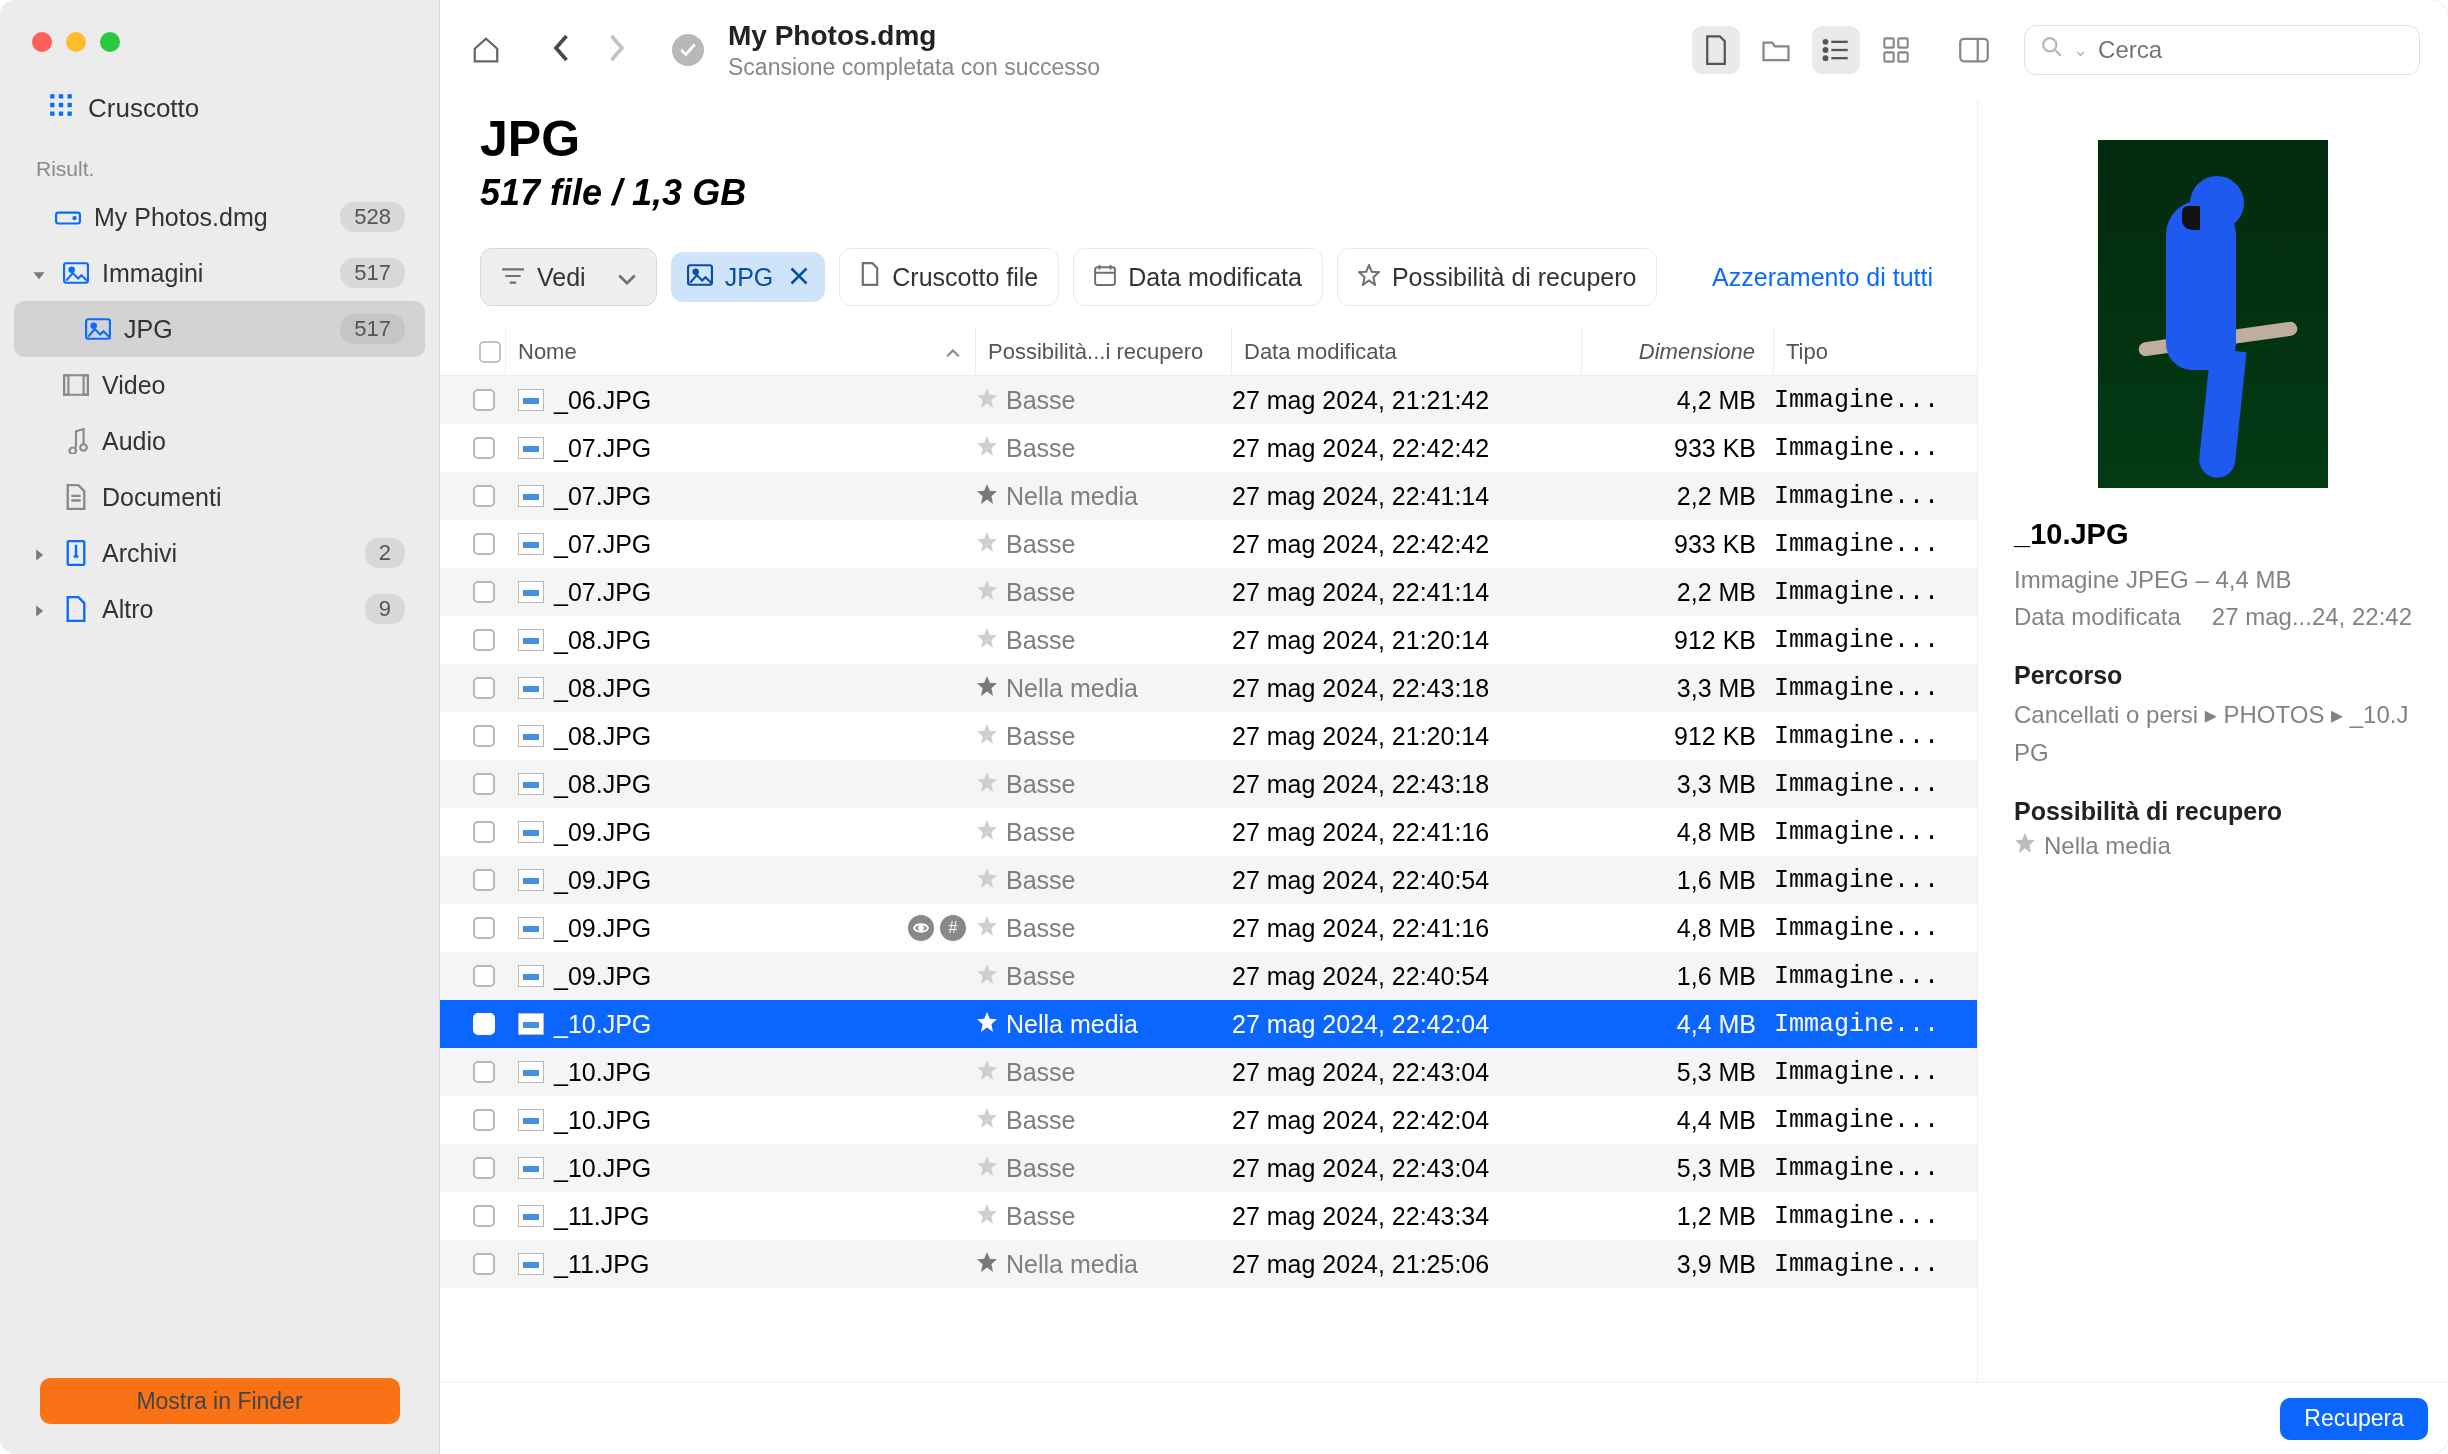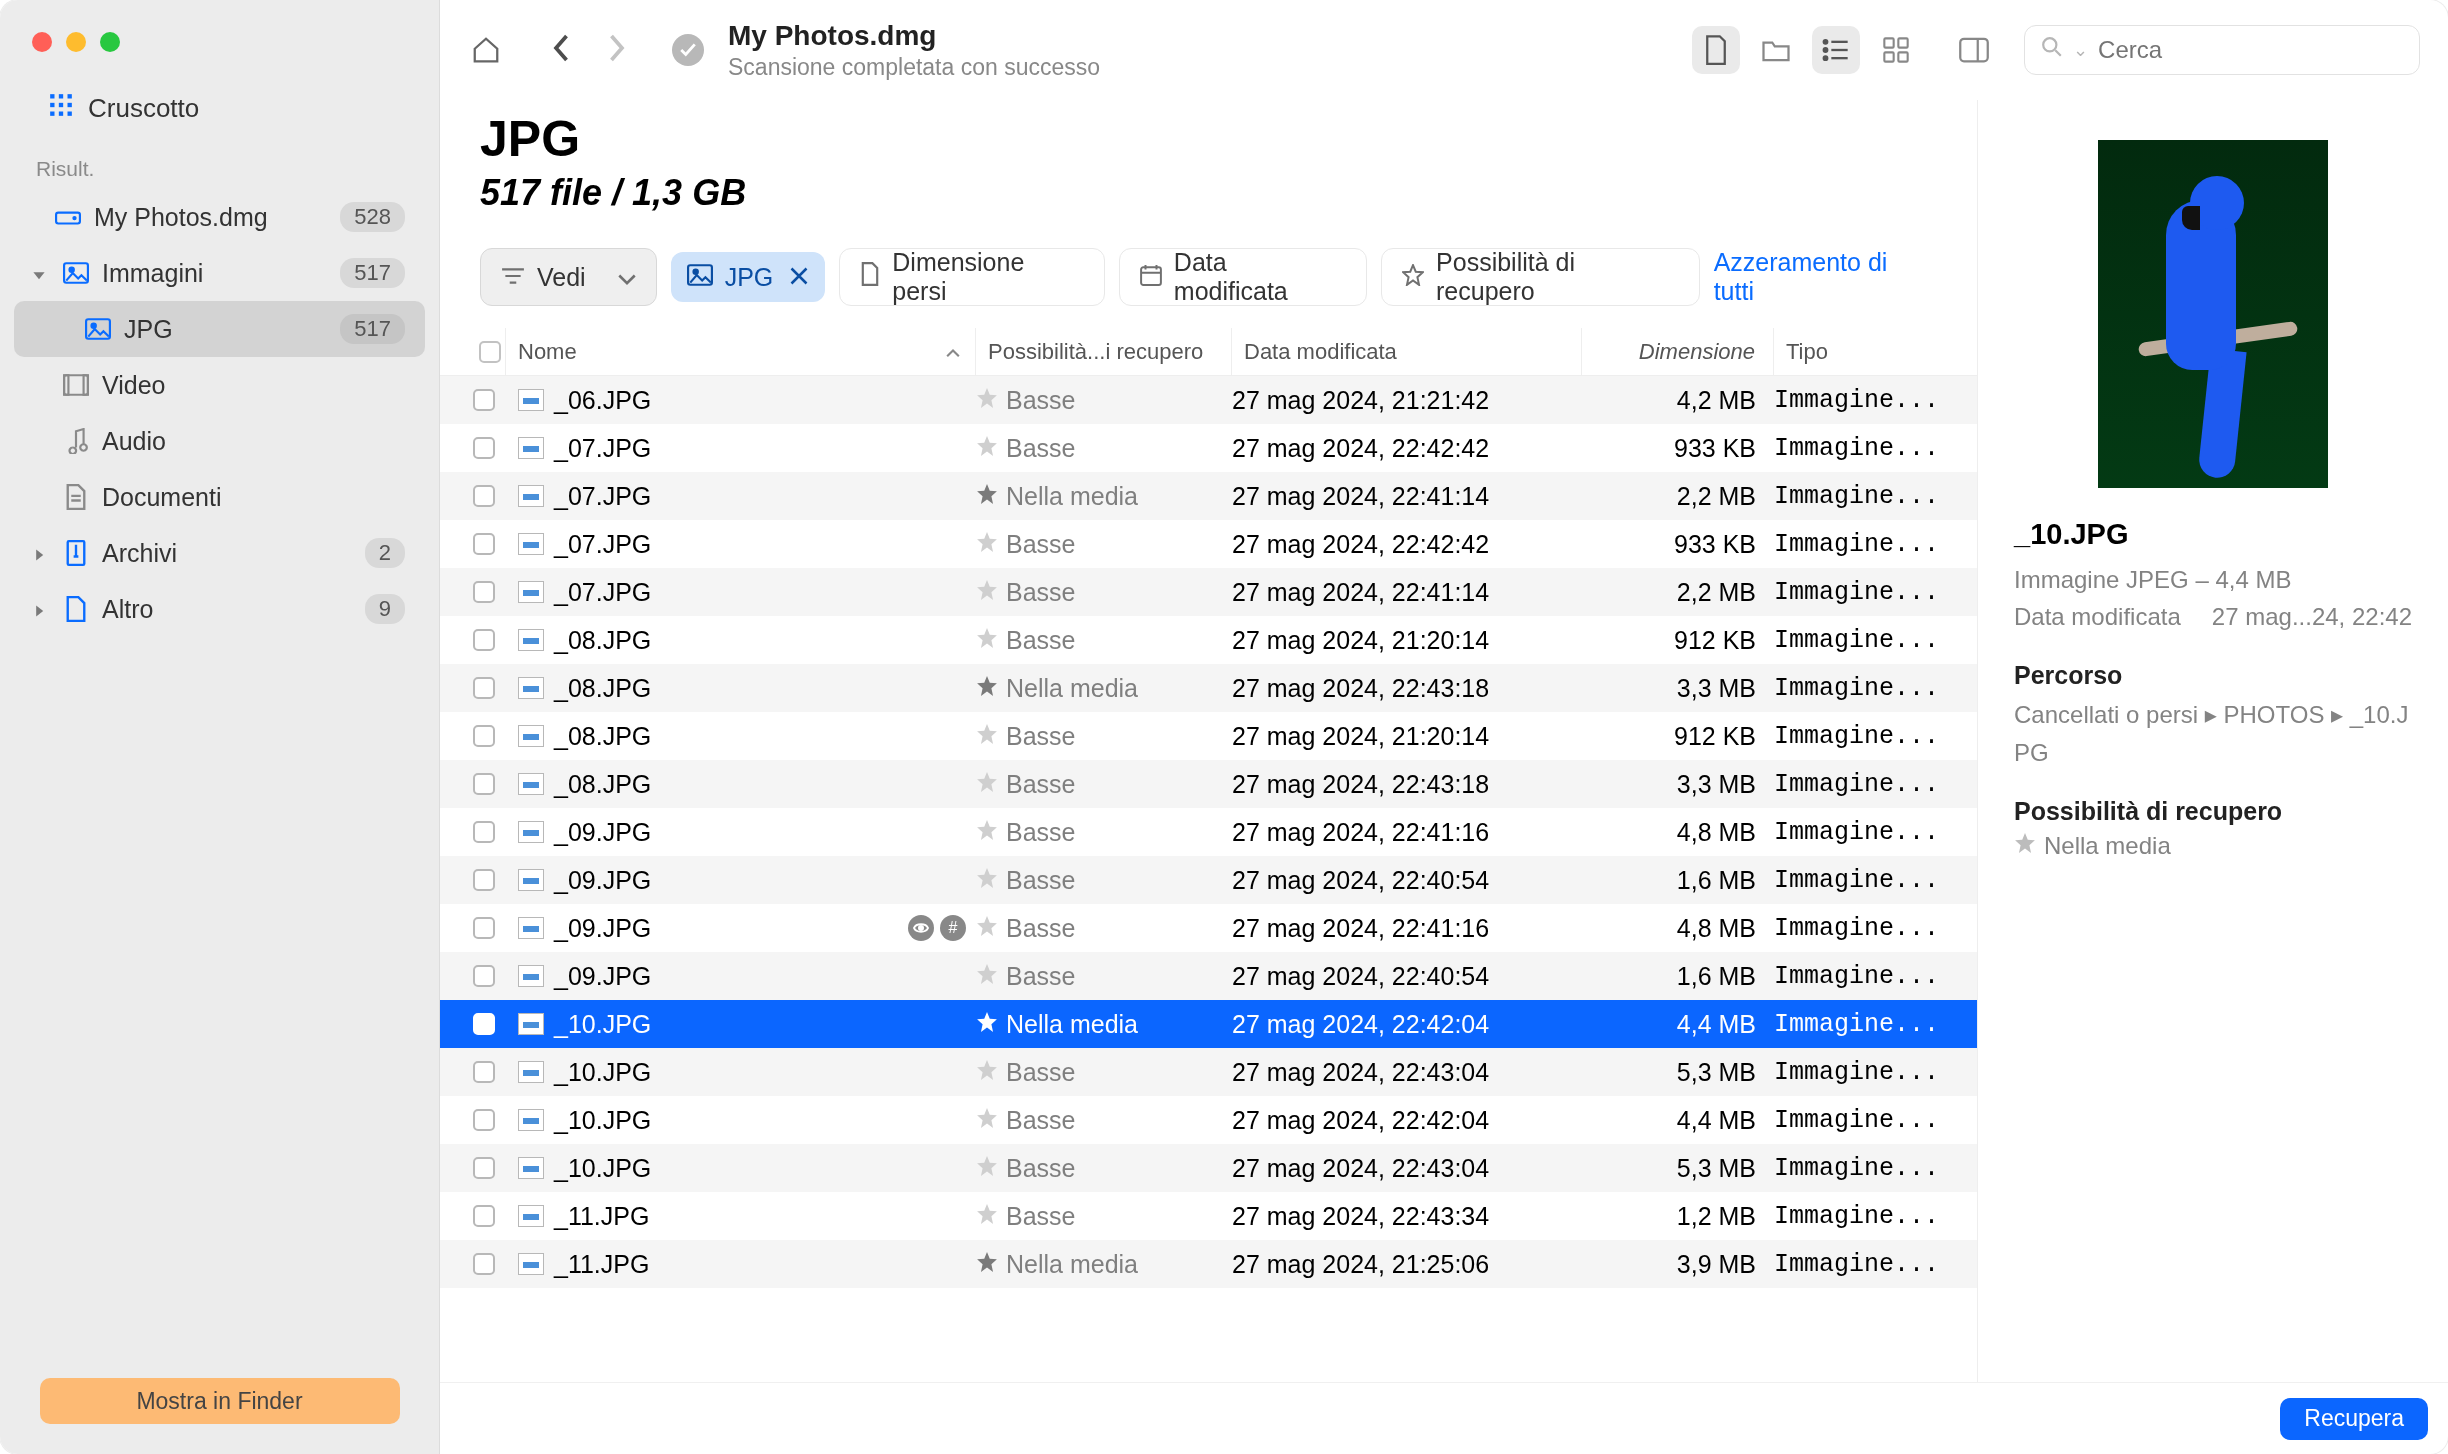--- a/index.html
+++ b/index.html
@@ -23,21 +23,21 @@
 .tree li.depth0 { padding-left: 40px; }
 .tree li.depth1 { padding-left: 48px; }
 .tree li.depth2 { padding-left: 70px; }
 .tree li.active { background: #d3d3d3; }
 .tree li.active .badge { background: #c5c5c5; }
 .caret { position: absolute; left: 18px; width: 20px; color: #7a7a7a; }
 .tree li.depth1 .caret { left: 18px; }
 .ic { width: 28px; height: 28px; display: inline-flex; align-items: center; justify-content: center; color: #0a6cff; }
 .ic.muted { color: #8a8a8a; }
 .sb-footer { margin-top: auto; padding: 18px; }
-.finder-btn { width: 360px; margin: 0 auto 12px auto; background: #fdba74; border: none; border-radius: 10px; height: 46px; font-size: 23px; color: #444; display: block; }
+.finder-btn { width: 360px; margin: 0 auto 12px auto; background: #f97316; border: none; border-radius: 10px; height: 46px; font-size: 23px; color: #444; display: block; }
 
 
 .main { flex: 1; display: flex; flex-direction: column; min-width: 0; }
 .toolbar { display: flex; align-items: center; height: 100px; padding: 0 28px 0 22px; gap: 8px; }
 .tb-btn { width: 48px; height: 48px; border-radius: 10px; display: flex; align-items: center; justify-content: center; color: #555; background: transparent;}
 .tb-btn.active { background: #eaeaea; }
 .nav-group { display: flex; gap: 18px; padding: 0 14px 0 26px; }
 .nav-arrow { color: #4d4d4d; width: 36px; text-align: center;}
 .nav-arrow.disabled { color: #c3c3c3; }
 .status-circle { width: 32px; height: 32px; border-radius: 50%; background: #b8b8b8; color: #fff; display: flex; align-items: center; justify-content: center; margin-left: 16px; }
@@ -354,21 +354,21 @@
                 </svg></span>
             <span>JPG</span>
             <span class="x"><svg width="20" height="20" viewBox="0 0 16 16" fill="none" stroke="currentColor" stroke-width="2">
                   <path d="M2 2 L14 14 M14 2 L2 14"></path>
                 </svg></span>
           </div>
           <div class="pill plain">
             <span class="ficon"><svg width="20" height="24" viewBox="0 0 16 20" fill="none" stroke="currentColor" stroke-width="1.8">
                   <path d="M2 1 H10 L14 5 V19 H2 Z"></path>
                 </svg></span>
-            <span>Dimensione persi</span>
+            <span>Cruscotto file</span>
           </div>
           <div class="pill plain">
             <span class="ficon"><svg width="22" height="22" viewBox="0 0 20 20" fill="none" stroke="currentColor" stroke-width="1.8">
                   <rect x="1" y="3" width="18" height="16" rx="2"></rect>
                   <path d="M1 8 H19 M5 1 V5 M15 1 V5"></path>
                 </svg></span>
             <span>Data modificata</span>
           </div>
           <div class="pill plain">
             <span class="ficon"><svg width="22" height="22" viewBox="0 0 20 20" fill="none" stroke="currentColor" stroke-width="1.8">

